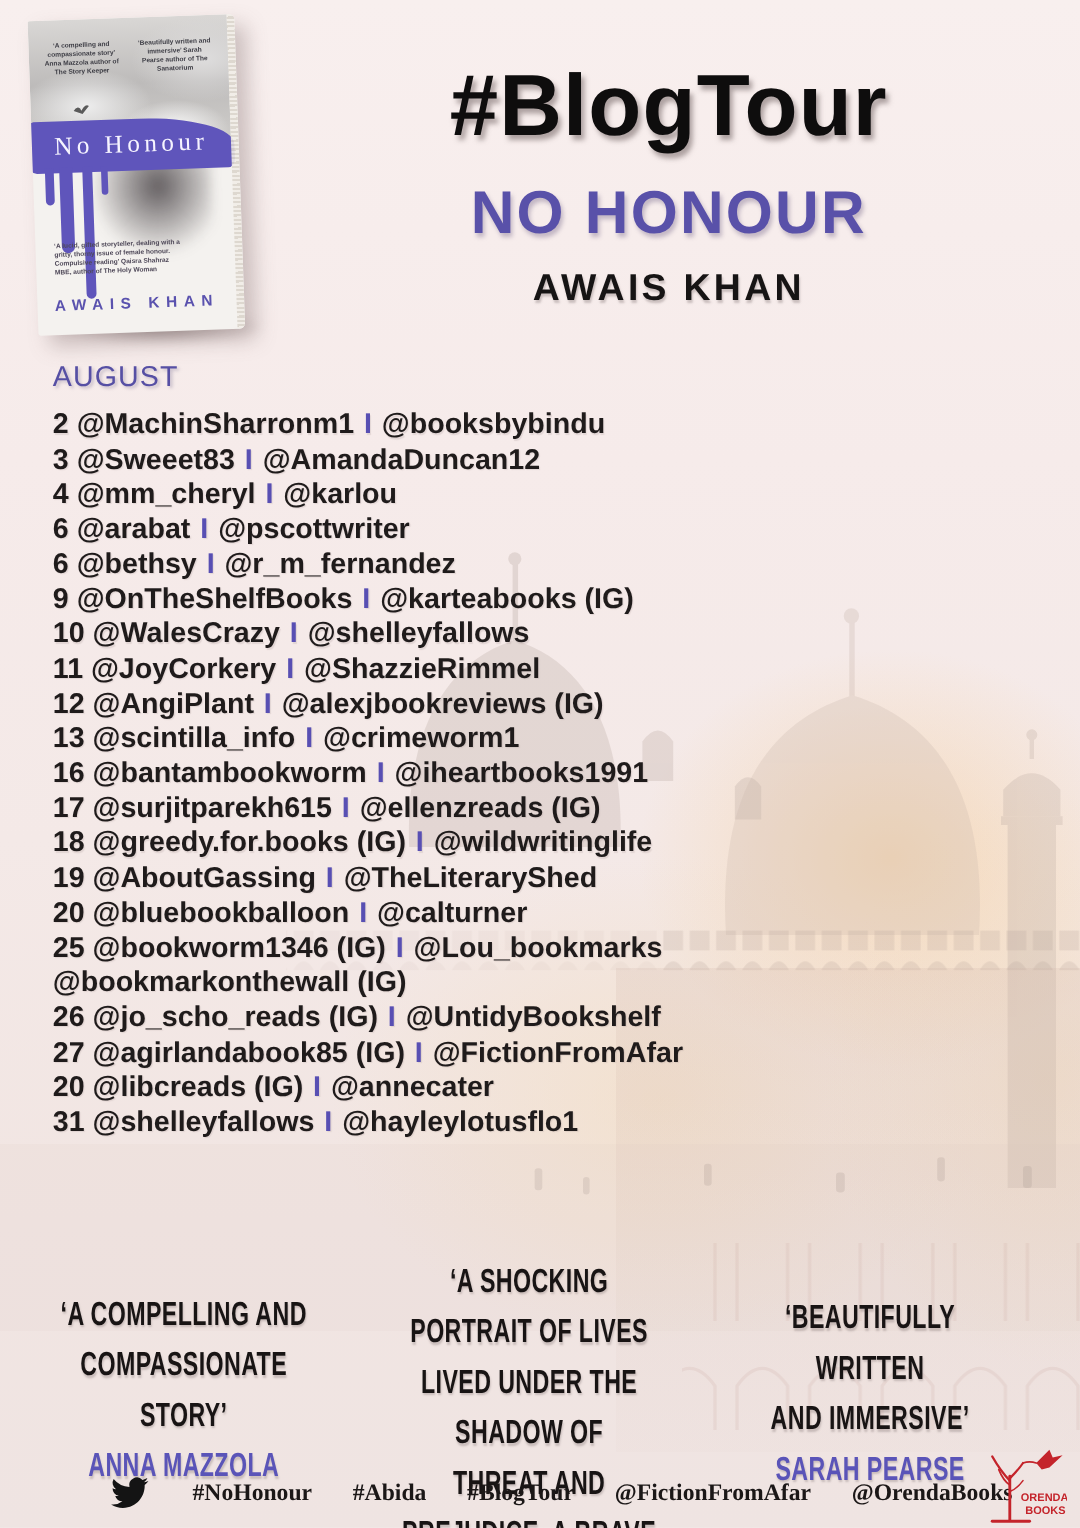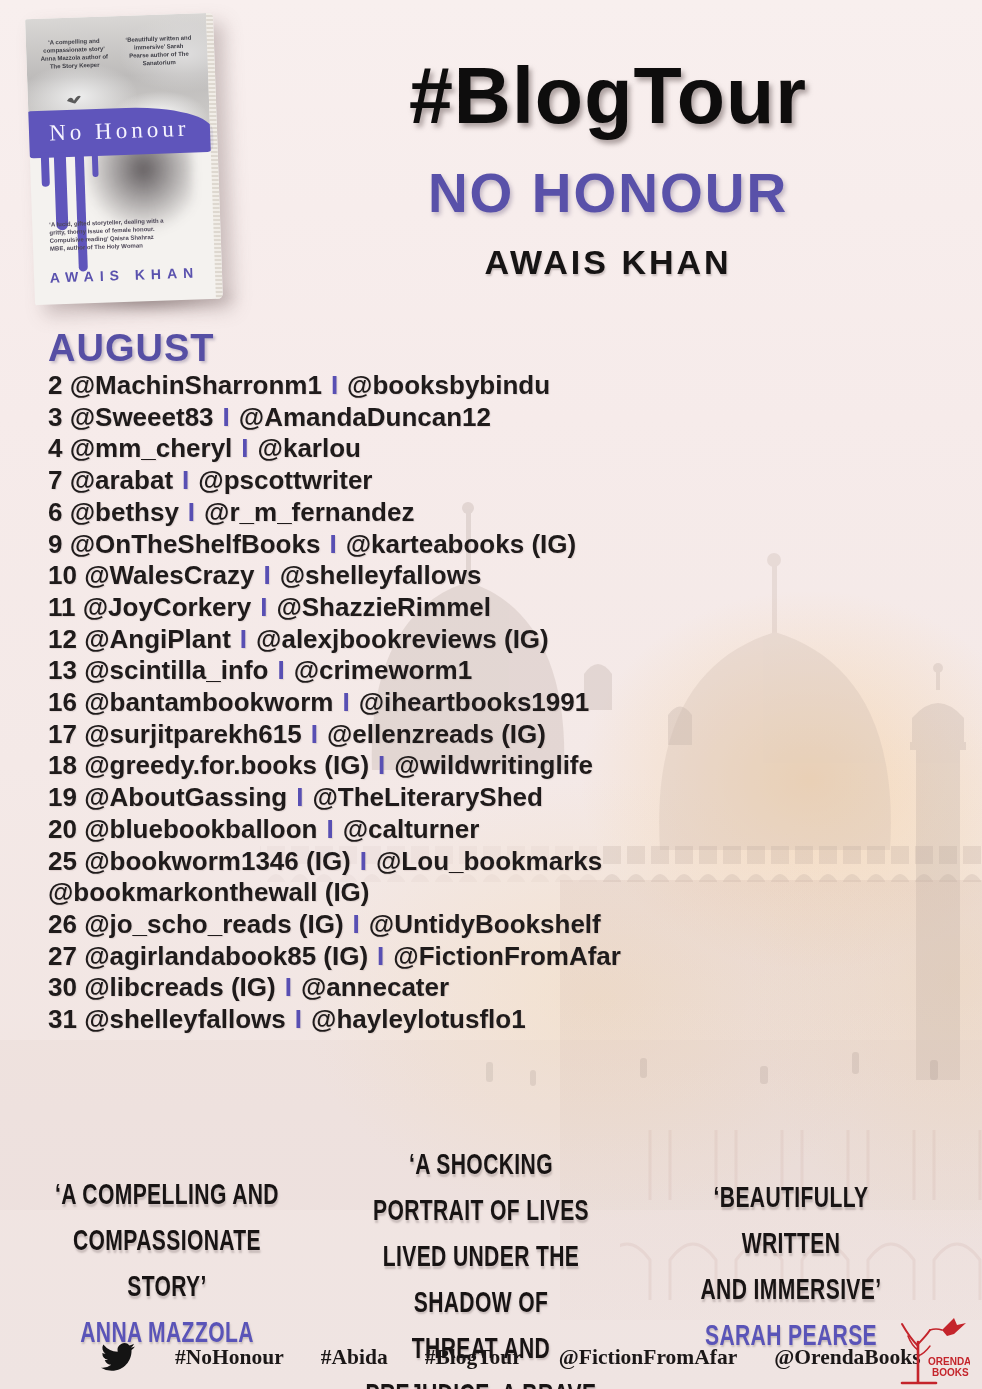--- a/index.html
+++ b/index.html
@@ -85,22 +85,22 @@
     text-shadow:2px 3px 4px rgba(115,100,135,.4);
   }
   .author-name {
     margin-top:18px; font-size:34px; font-weight:700; color:#161414; letter-spacing:3px;
     text-shadow:1px 2px 2px rgba(120,105,105,.35);
   }
 
   
   .schedule { position:absolute; left:48px; top:327px; width:720px; }
   .month {
-    font-size:38px; font-weight:700; color:#564fa4; letter-spacing:1px;
-    text-shadow:2px 2px 3px rgba(120,110,145,.4); 
+    font-size:26px; font-weight:400; color:#564fa4; letter-spacing:1px;
+    text-shadow:2px 2px 3px rgba(120,110,145,.4); margin-bottom:12px;
   }
   .rows { font-size:26px; font-weight:600; color:#1f1b1b; line-height:31.7px;
           text-shadow:1px 1px 1px rgba(150,130,130,.2); }
   .row { white-space:nowrap; }
   .sep { color:#584fb3; font-weight:800; padding:0 9px; }
 
   
   .quote-col { position:absolute; text-align:center; font-weight:700; color:#181414;
                transform:scale(0.78,1.12); transform-origin:50% 0;
                font-size:27px; line-height:41px; letter-spacing:0.5px;
@@ -216,37 +216,37 @@
     <div class="book-title">NO HONOUR</div>
     <div class="author-name">AWAIS KHAN</div>
   </div>
 
   <div class="schedule">
     <div class="month">AUGUST</div>
     <div class="rows" id="schedule-rows">
         <div class="row"><span>2 @MachinSharronm1</span><span class="sep">I</span><span>@booksbybindu</span></div>
         <div class="row"><span>3 @Sweeet83</span><span class="sep">I</span><span>@AmandaDuncan12</span></div>
         <div class="row"><span>4 @mm_cheryl</span><span class="sep">I</span><span>@karlou</span></div>
-        <div class="row"><span>7 @arabat</span><span class="sep">I</span><span>@pscottwriter</span></div>
+        <div class="row"><span>6 @arabat</span><span class="sep">I</span><span>@pscottwriter</span></div>
         <div class="row"><span>6 @bethsy</span><span class="sep">I</span><span>@r_m_fernandez</span></div>
         <div class="row"><span>9 @OnTheShelfBooks</span><span class="sep">I</span><span>@karteabooks (IG)</span></div>
         <div class="row"><span>10 @WalesCrazy</span><span class="sep">I</span><span>@shelleyfallows</span></div>
         <div class="row"><span>11 @JoyCorkery</span><span class="sep">I</span><span>@ShazzieRimmel</span></div>
         <div class="row"><span>12 @AngiPlant</span><span class="sep">I</span><span>@alexjbookreviews (IG)</span></div>
         <div class="row"><span>13 @scintilla_info</span><span class="sep">I</span><span>@crimeworm1</span></div>
         <div class="row"><span>16 @bantambookworm</span><span class="sep">I</span><span>@iheartbooks1991</span></div>
         <div class="row"><span>17 @surjitparekh615</span><span class="sep">I</span><span>@ellenzreads (IG)</span></div>
         <div class="row"><span>18 @greedy.for.books (IG)</span><span class="sep">I</span><span>@wildwritinglife</span></div>
         <div class="row"><span>19 @AboutGassing</span><span class="sep">I</span><span>@TheLiteraryShed</span></div>
         <div class="row"><span>20 @bluebookballoon</span><span class="sep">I</span><span>@calturner</span></div>
         <div class="row"><span>25 @bookworm1346 (IG)</span><span class="sep">I</span><span>@Lou_bookmarks</span></div>
         <div class="row"><span>@bookmarkonthewall (IG)</span></div>
         <div class="row"><span>26 @jo_scho_reads (IG)</span><span class="sep">I</span><span>@UntidyBookshelf</span></div>
         <div class="row"><span>27 @agirlandabook85 (IG)</span><span class="sep">I</span><span>@FictionFromAfar</span></div>
-        <div class="row"><span>30 @libcreads (IG)</span><span class="sep">I</span><span>@annecater</span></div>
+        <div class="row"><span>20 @libcreads (IG)</span><span class="sep">I</span><span>@annecater</span></div>
         <div class="row"><span>31 @shelleyfallows</span><span class="sep">I</span><span>@hayleylotusflo1</span></div>
       </div>
   </div>
 
   <div class="quote-col q1">
       <div class="qline">‘A COMPELLING AND</div>
       <div class="qline">COMPASSIONATE STORY’</div>
       <div class="qattr">ANNA MAZZOLA</div>
     </div>
   <div class="quote-col q2">

